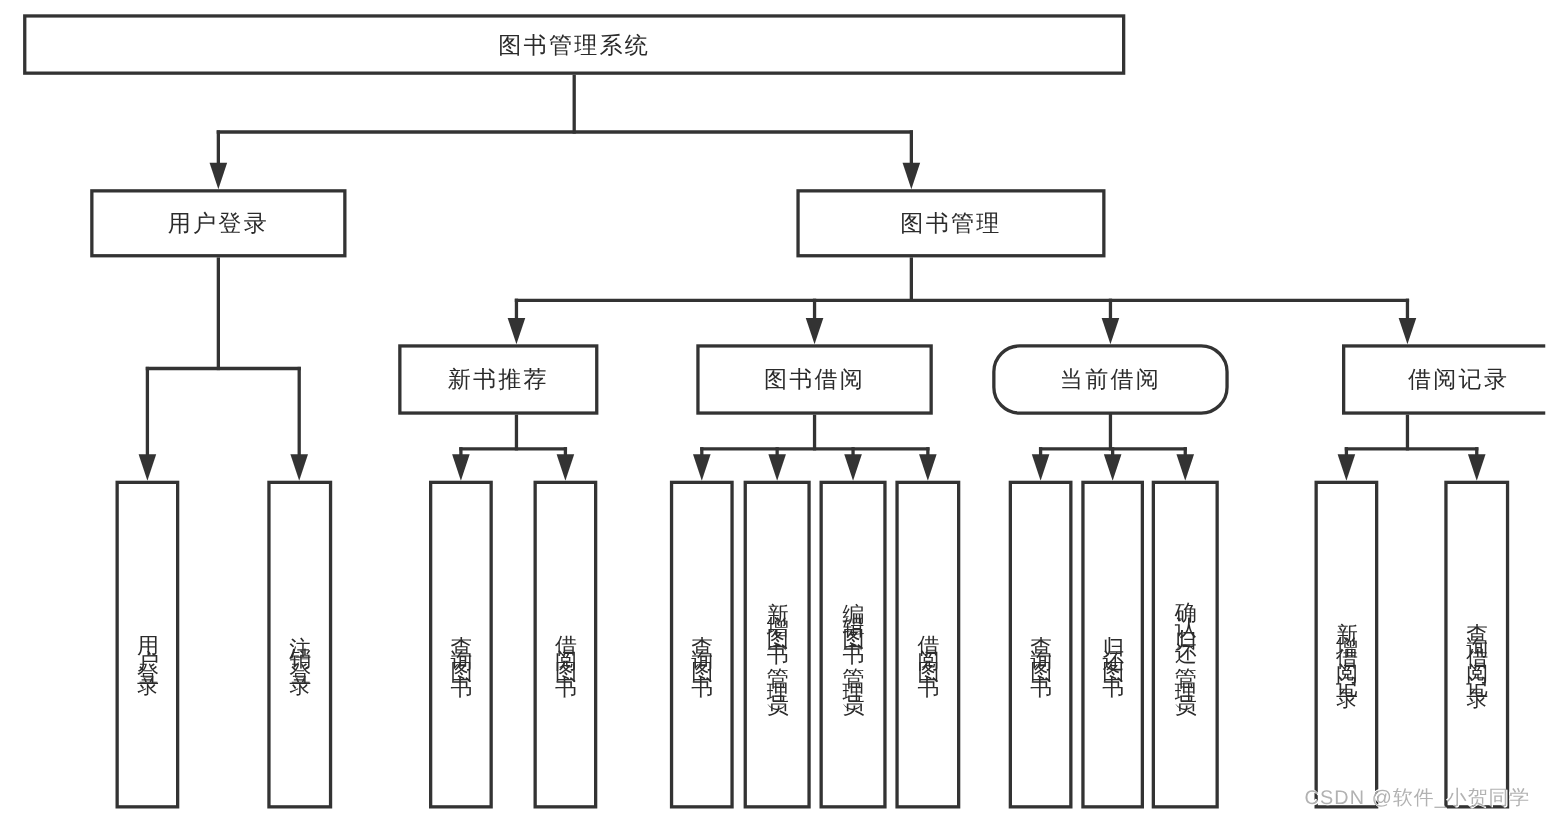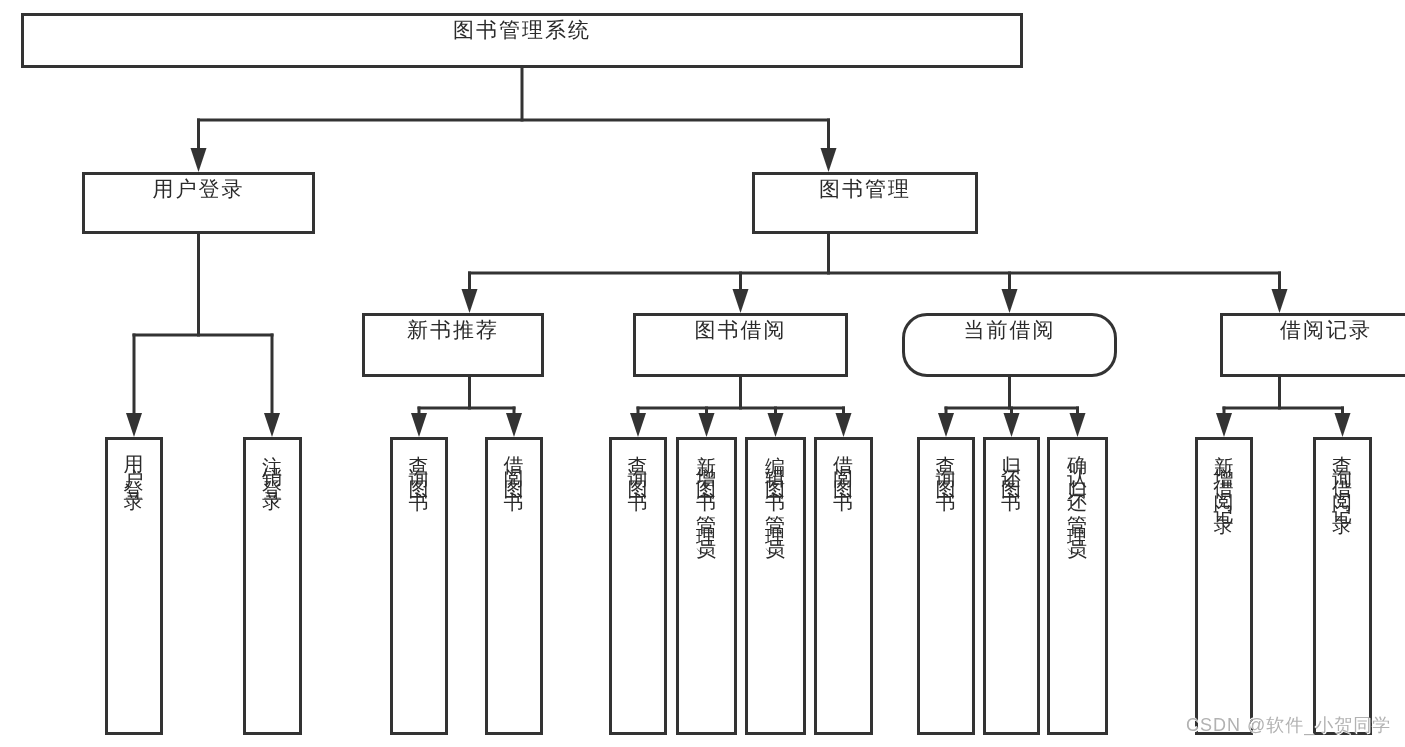--- a/index.html
+++ b/index.html
@@ -29,21 +29,21 @@
   .connectors polygon {
     fill: #333333;
     stroke: none;
   }
   .node {
     position: absolute;
     box-sizing: border-box;
     border: 3px solid #333333;
     background: #ffffff;
     display: flex;
-    align-items: flex-start;
+    align-items: center;
     justify-content: center;
     color: #2b2b2b;
     z-index: 2;
   }
   .node.h span {
     font-size: 21px;
     letter-spacing: 2px;
     white-space: nowrap;
   }
   .node.v span {
@@ -147,21 +147,21 @@
     </g>
   </svg>
 
   <div class="node h" style="left:21px; top:13px; width:1002px; height:55px;">
     <span>图书管理系统</span>
   </div>
 
   <div class="node h" style="left:82px; top:172px; width:233px; height:62px;">
     <span>用户登录</span>
   </div>
-  <div class="node h" style="left:752px; top:172px; width:226px; height:62px;">
+  <div class="node h" style="left:724px; top:172px; width:281px; height:62px;">
     <span>图书管理</span>
   </div>
 
   <div class="node h" style="left:362px; top:313px; width:182px; height:64px;">
     <span>新书推荐</span>
   </div>
   <div class="node h" style="left:633px; top:313px; width:215px; height:64px;">
     <span>图书借阅</span>
   </div>
   <div class="node h" style="left:902px; top:313px; width:215px; height:64px;border-radius:25px;">

